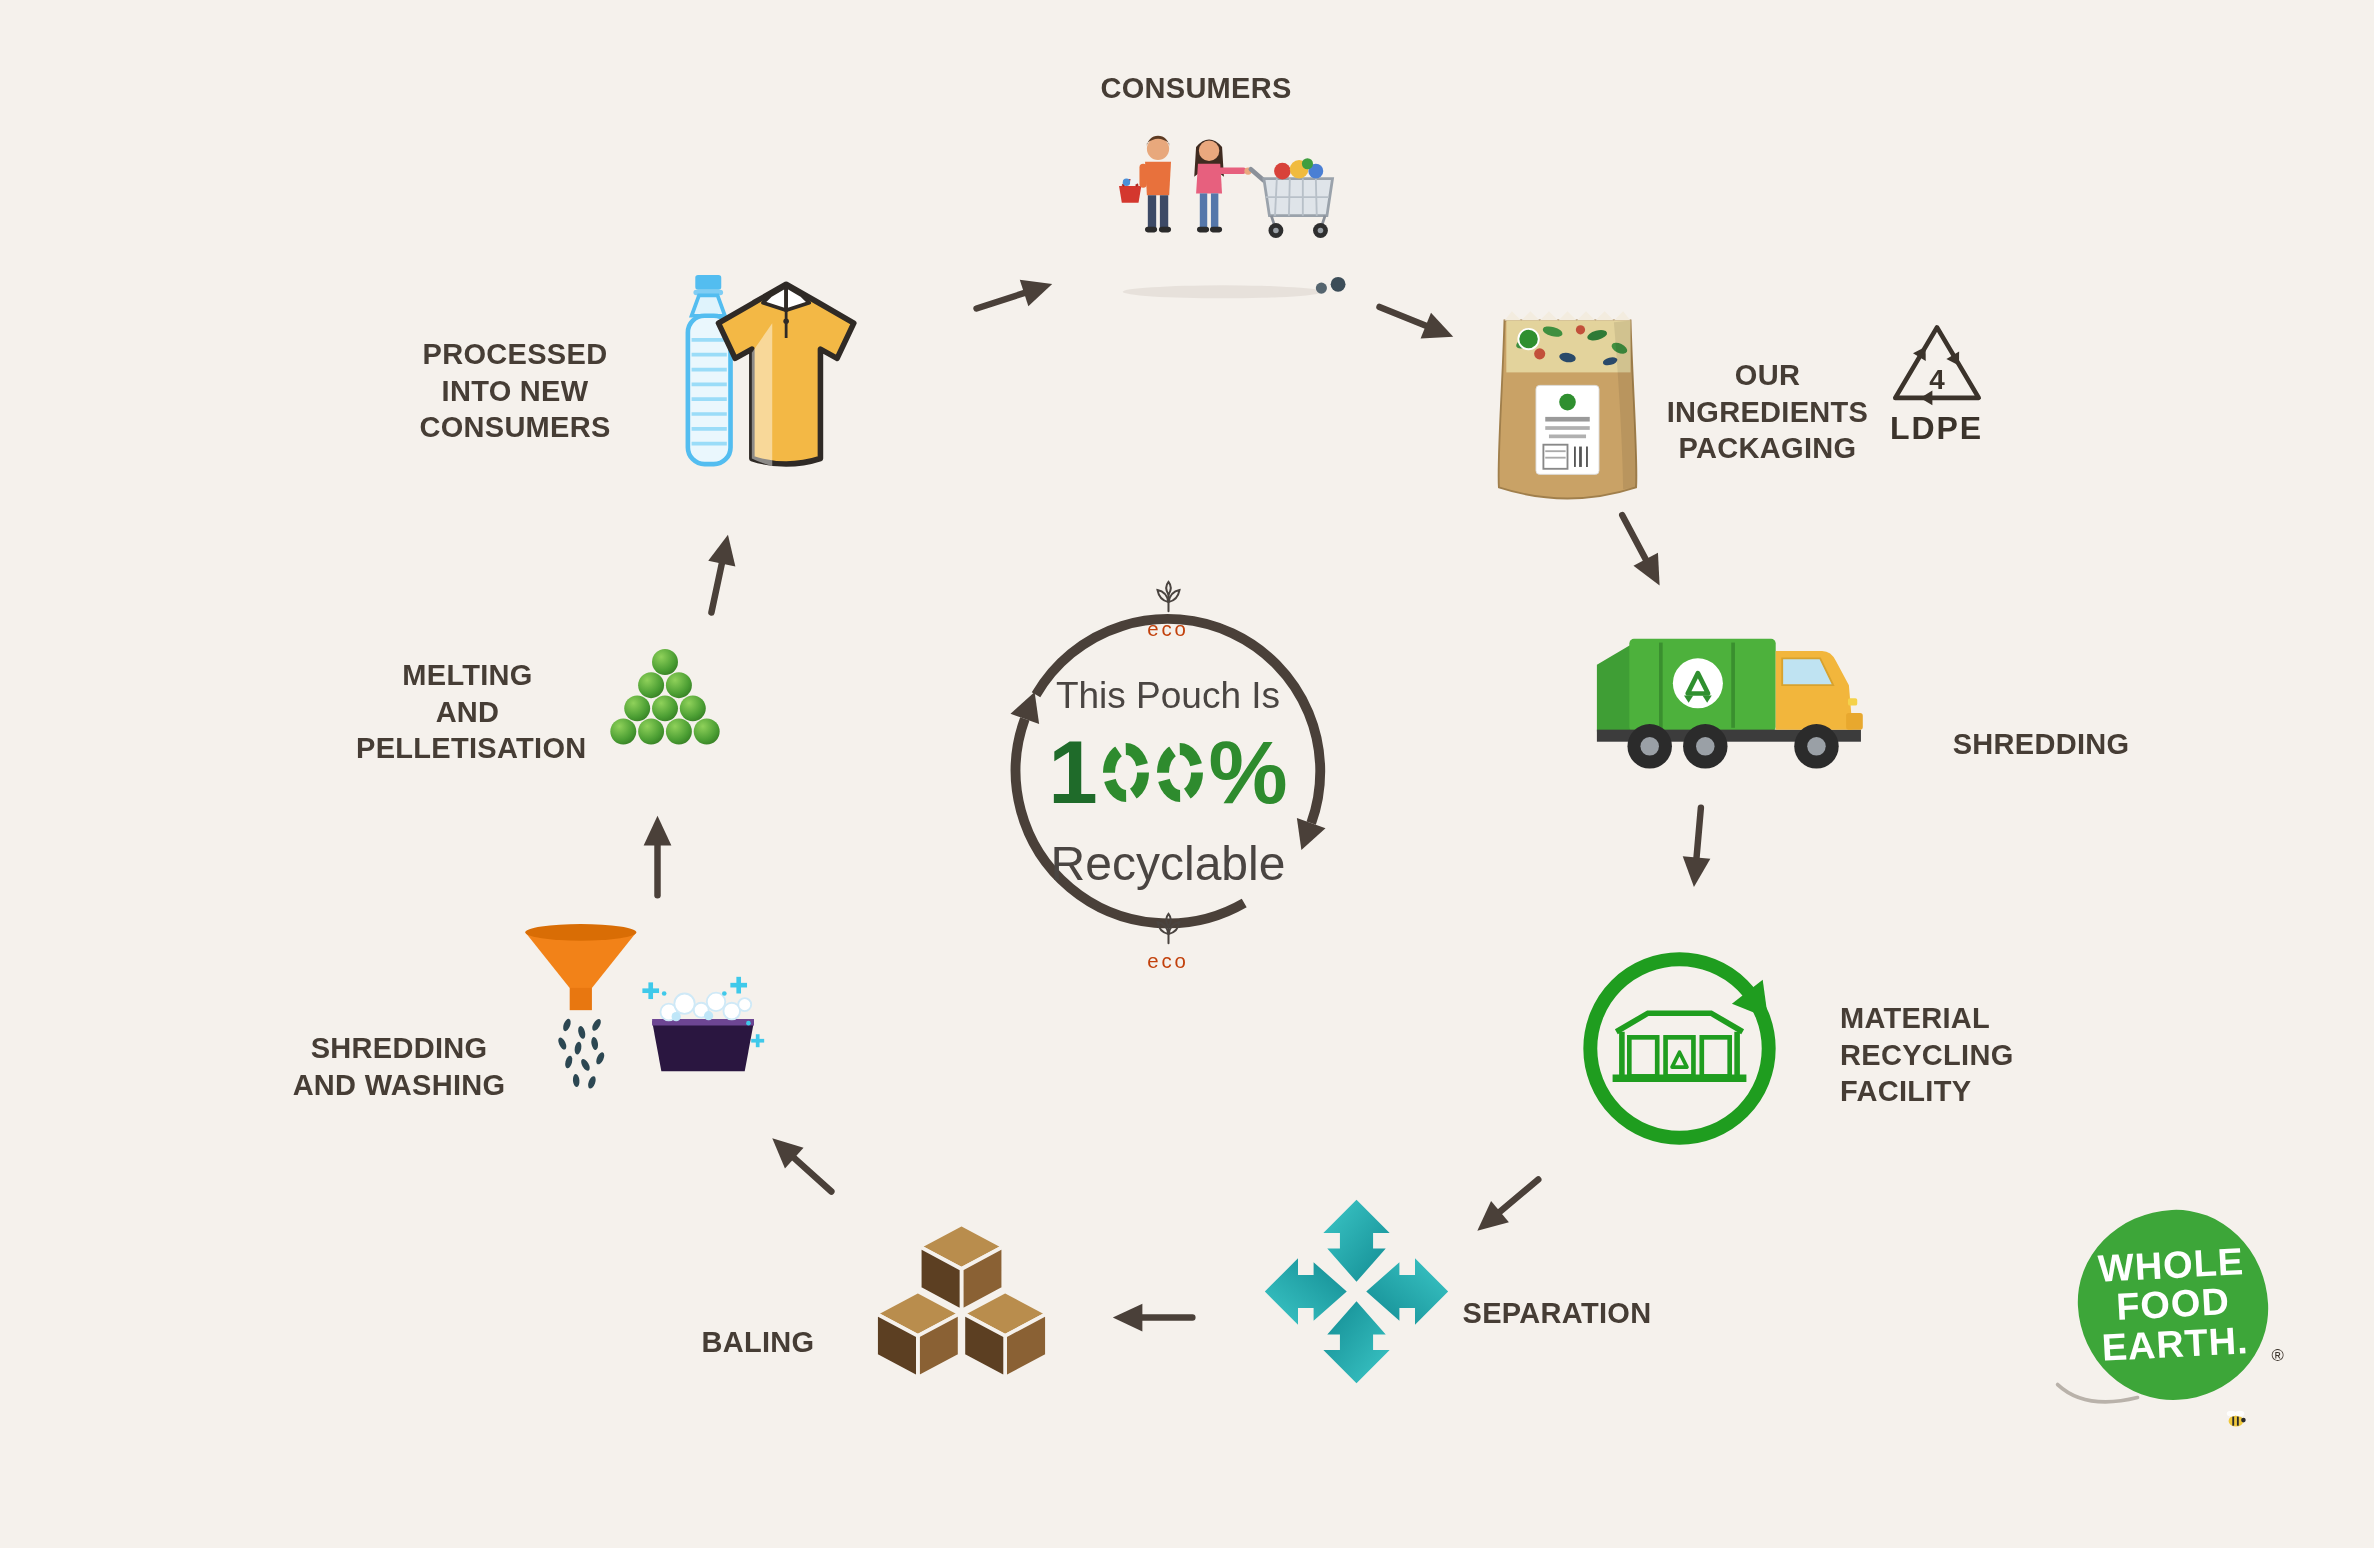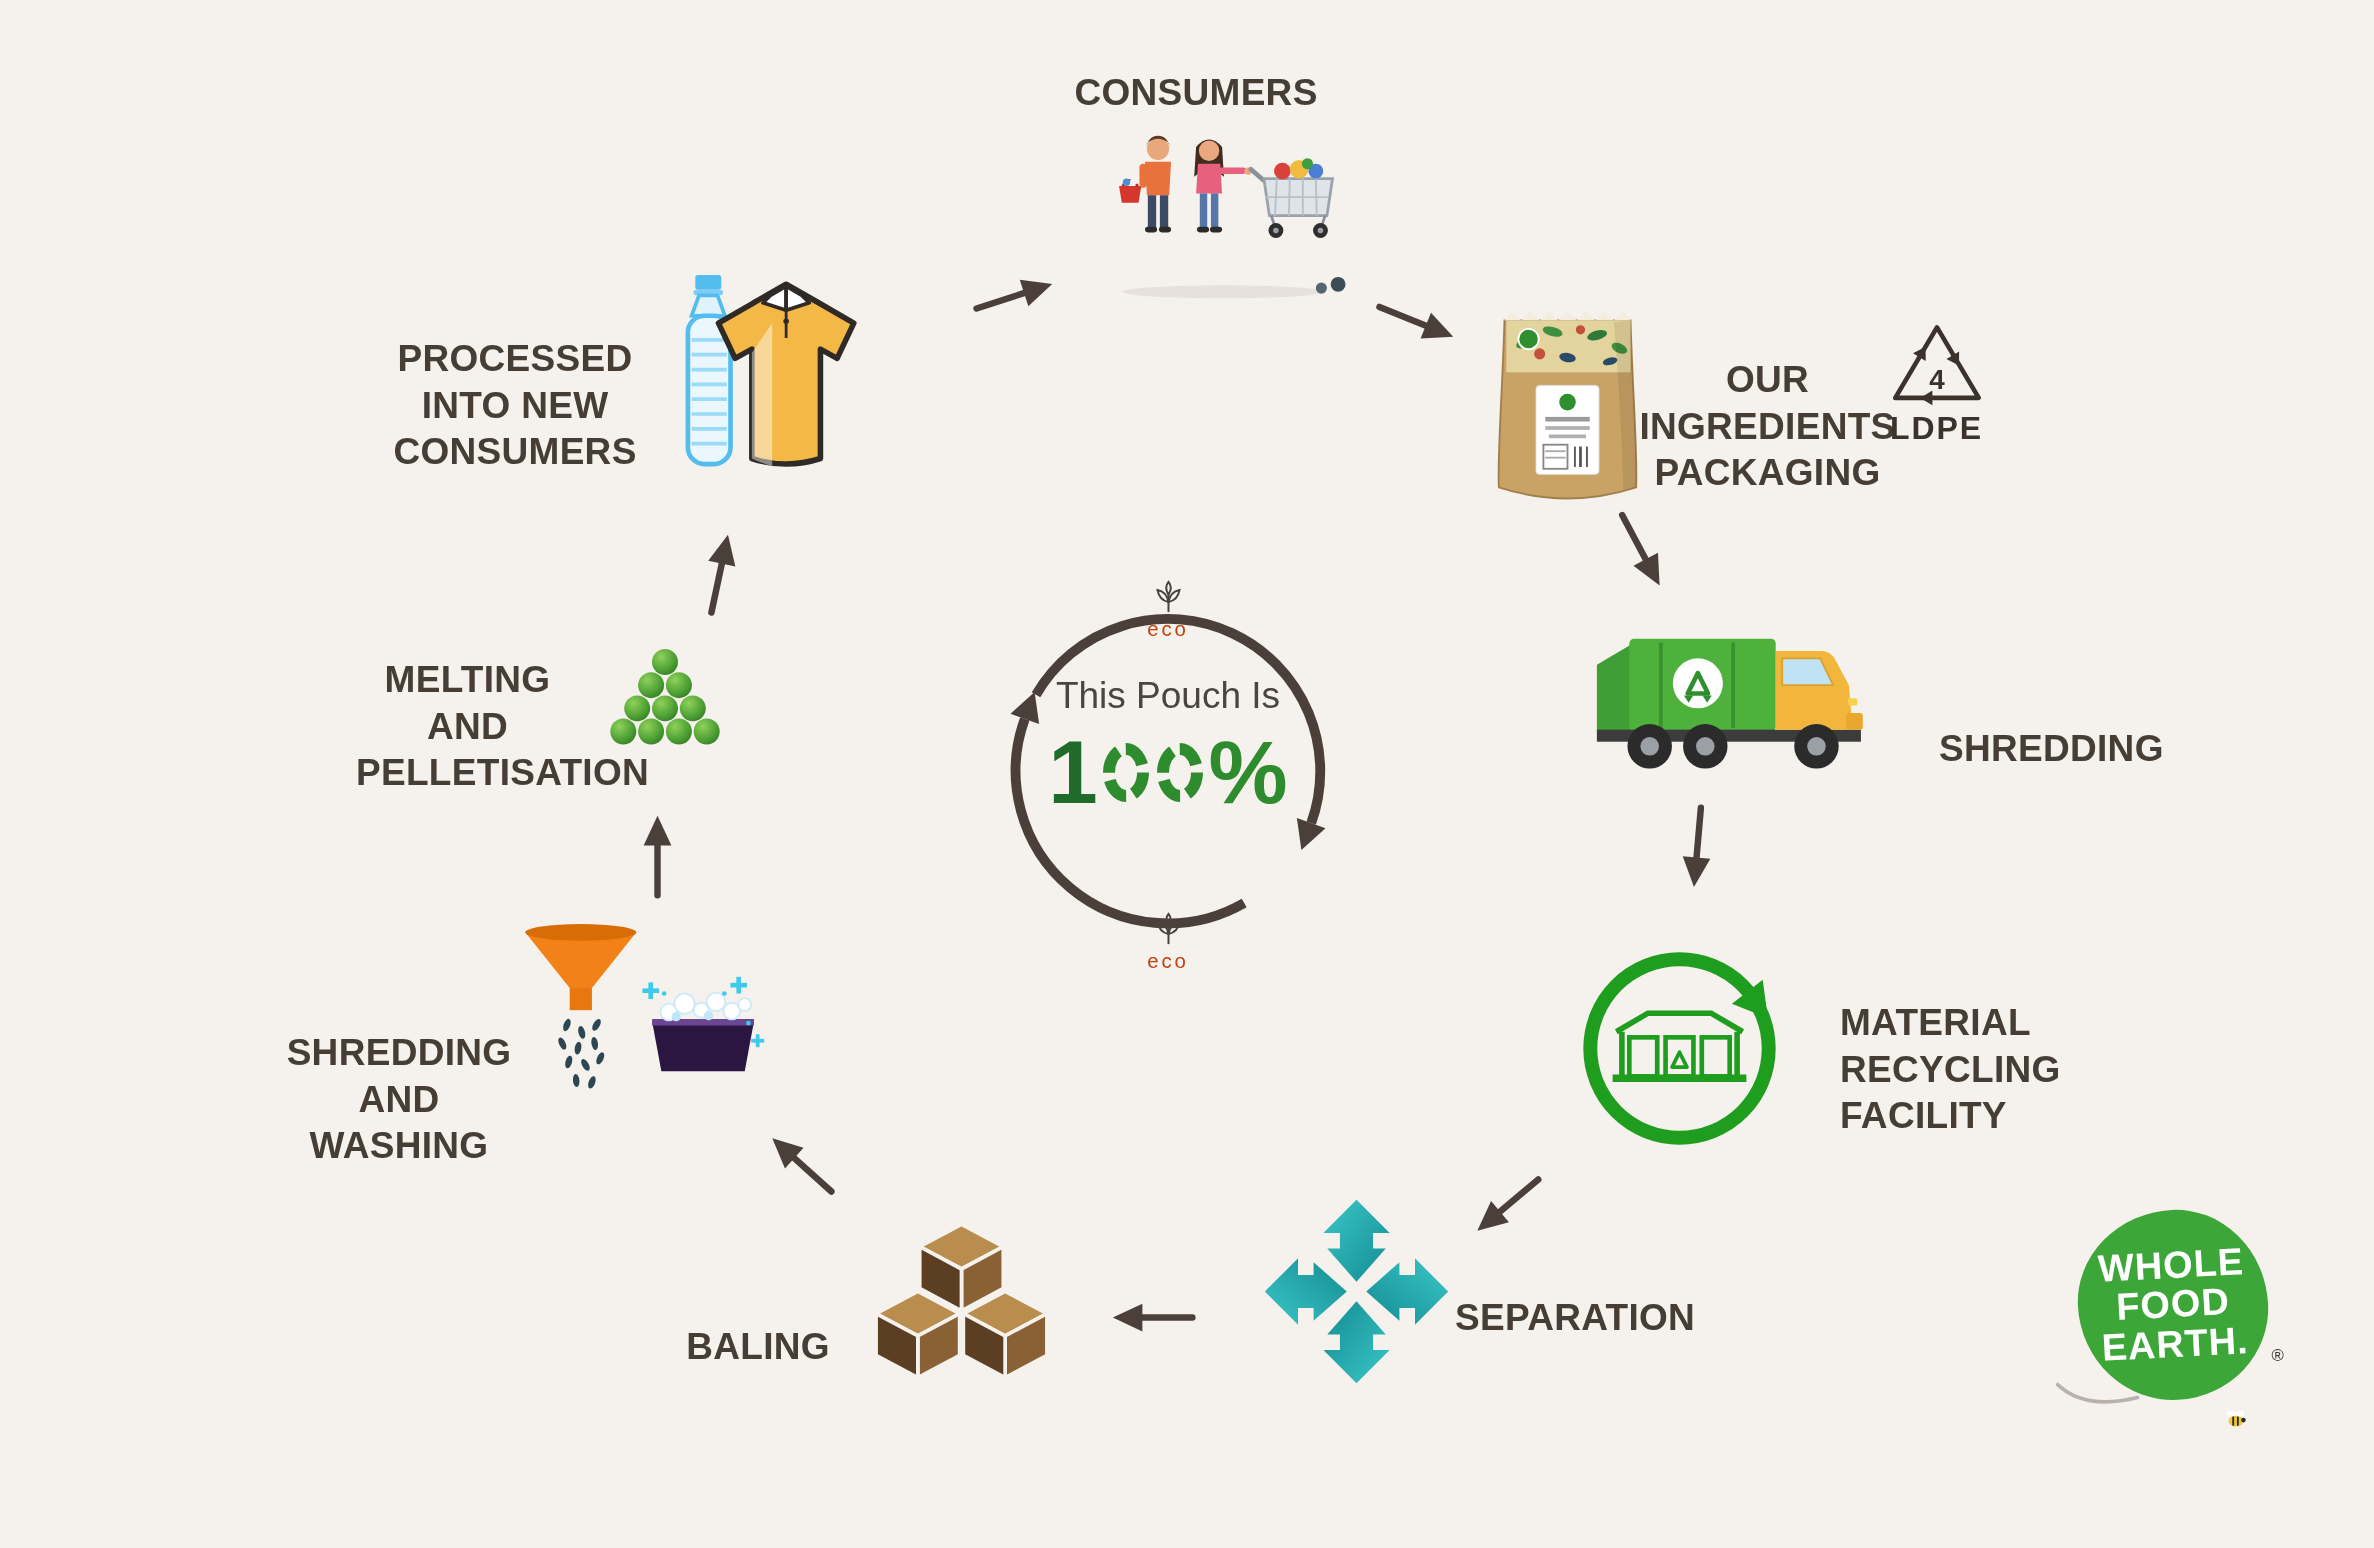--- a/index.html
+++ b/index.html
@@ -5,21 +5,21 @@
   html,body{margin:0;padding:0;}
   body{
     width:2375px;height:1548px;position:relative;overflow:hidden;
     background:#f5f1ec;
     font-family:"Liberation Sans",sans-serif;
   }
   .stage-label{
     position:absolute;
     font-weight:700;
     color:#463d35;
-    font-size:37px;
+    font-size:29px;
     line-height:1.26;
     letter-spacing:0.3px;
     text-align:center;
     white-space:pre-line;
   }
   .icon{position:absolute;}
   .arrow{position:absolute;width:89px;height:37px;}
   
   .cycle{position:absolute;left:899px;top:502px;width:538px;height:538px;}
   .cycle svg.ring{position:absolute;left:0;top:0;}
@@ -412,20 +412,21 @@
 
   <div class="ctext line1">This Pouch Is</div>
 
   <div class="percent-row">
     <span class="digit">1</span>
     <span class="zero"></span>
     <span class="zero"></span>
     <span class="sign">%</span>
   </div>
 
+  <div class="ctext line2">Recyclable</div>
 
   <div class="eco-wrap" style="top:410px;">
     <svg viewBox="0 0 36 36" width="33" height="33">
       <g stroke="#4a4440" stroke-width="2.2" fill="none" stroke-linecap="round">
         <path d="M18,34 V16"></path>
         <path d="M18,24 Q8,22 6,11 Q16,13 18,24"></path>
         <path d="M18,24 Q28,22 30,11 Q20,13 18,24"></path>
         <path d="M18,16 Q13,8 18,2 Q23,8 18,16"></path>
       </g>
     </svg>

